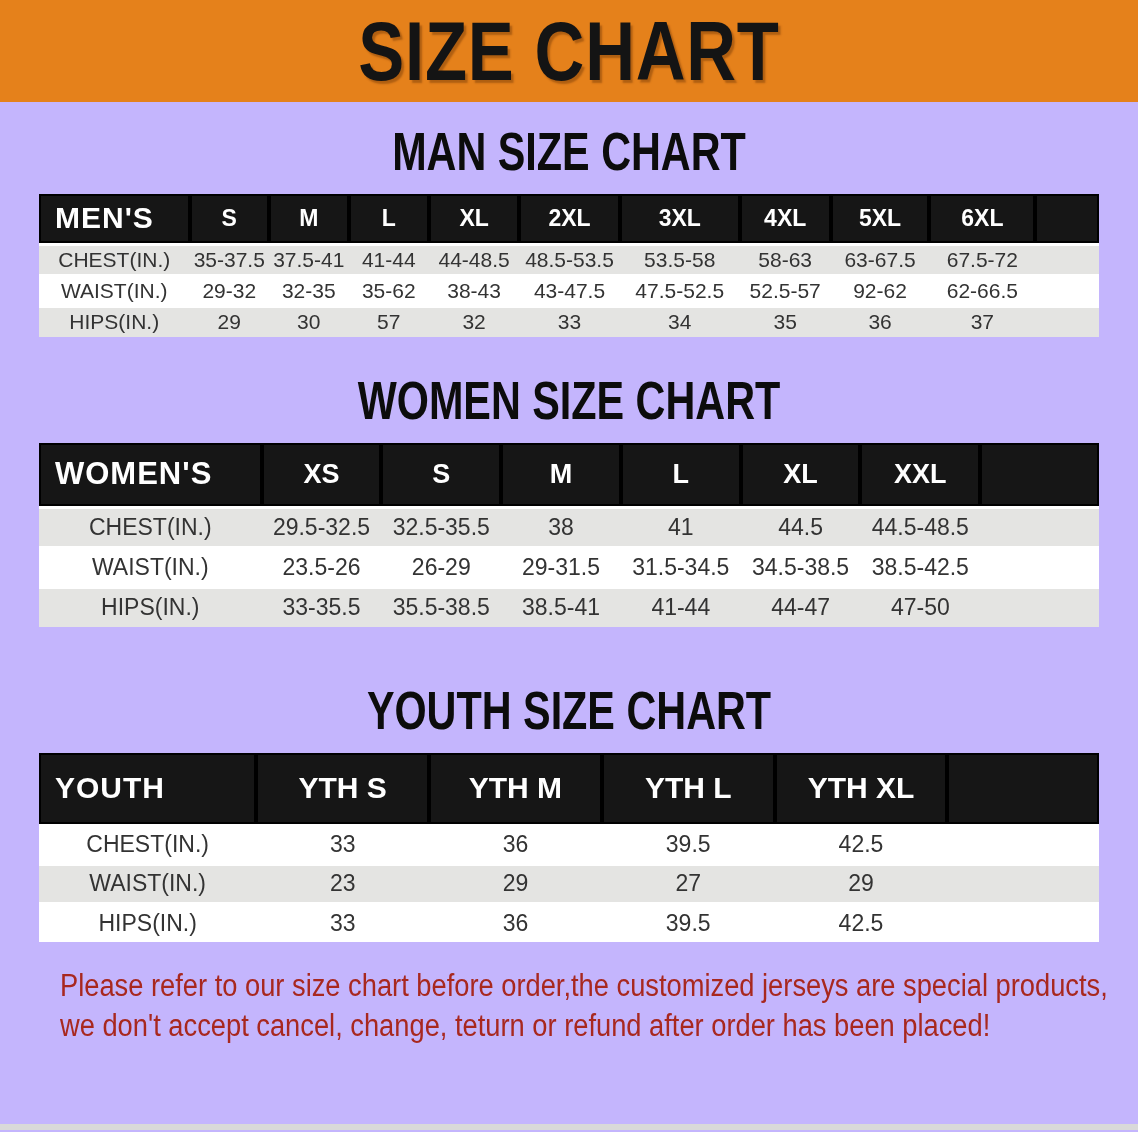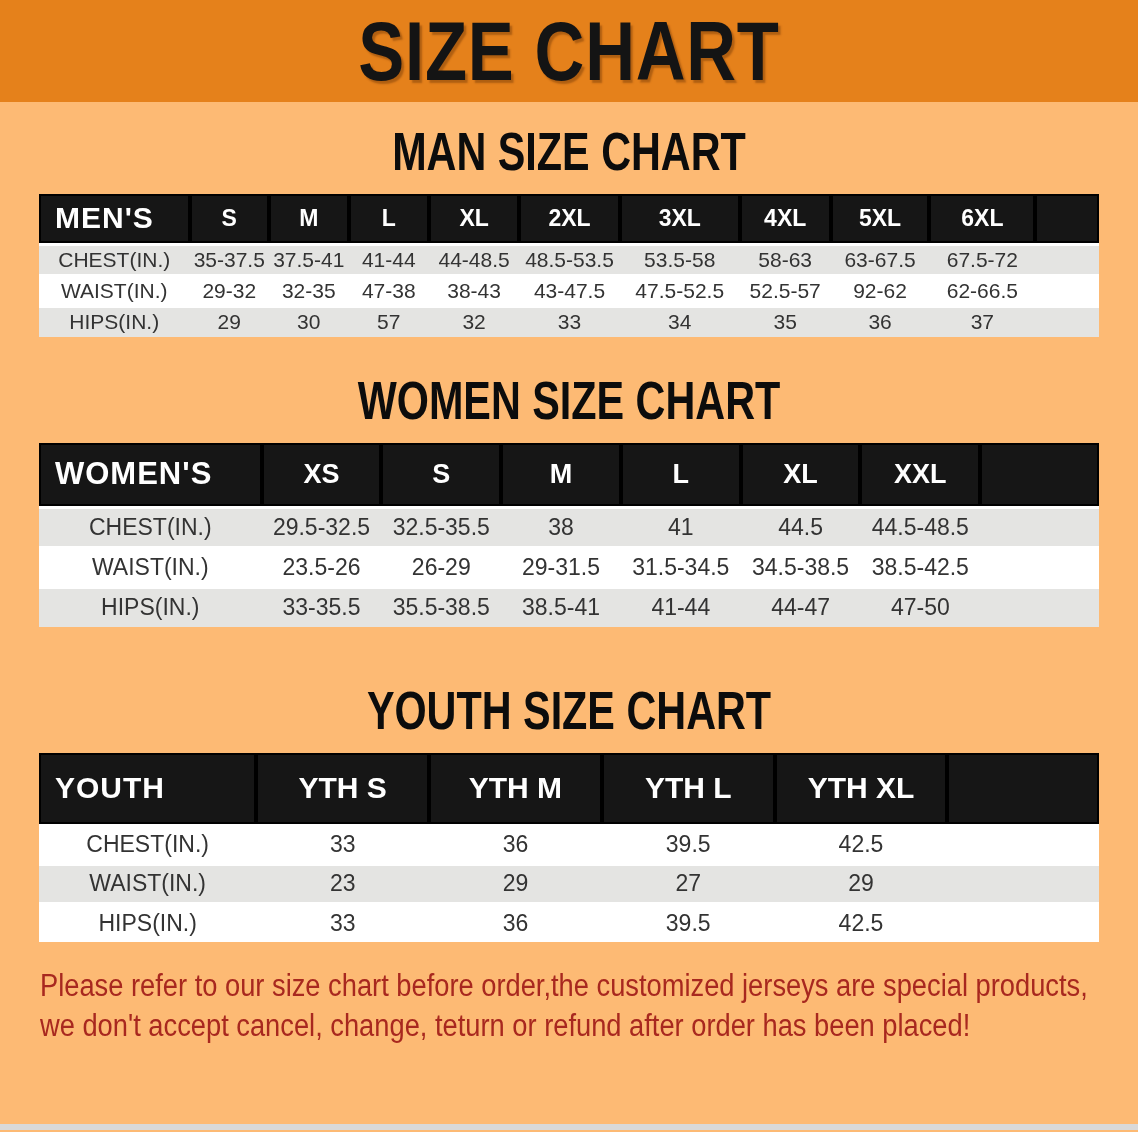--- a/index.html
+++ b/index.html
@@ -4,21 +4,21 @@
 <style>
   :root{
     --banner-orange:#e5811b;
     --header-black:#161616;
     --stripe-gray:#e4e4e2;
     --footer-red:#a8281f;
     --row-text:#333333;
   }
   *{box-sizing:border-box;}
   body{margin:0;background:#ffffff;font-family:"Liberation Sans",sans-serif;}
-  .page{position:relative;width:1138px;height:1132px;background:#fdba74;overflow:hidden;}
+  .page{position:relative;width:1138px;height:1132px;background:#c4b5fd;overflow:hidden;}
 
   
   .banner{height:102px;background:var(--banner-orange);display:flex;align-items:center;justify-content:center;}
   .banner h1{
     margin:0;font-size:84px;line-height:96px;font-weight:bold;color:#141414;
     transform:scaleX(0.82);letter-spacing:1px;white-space:nowrap;
     text-shadow:3px 3px 2px rgba(90,40,0,0.38);
   }
 
   
@@ -55,21 +55,21 @@
   
   .t-women th{height:64px;font-size:27px;}
   .t-women th.corner{font-size:31px;}
   .t-women tbody td{height:40px;font-size:23px;}
   
   .t-youth th{height:72px;font-size:30px;}
   .t-youth th.corner{font-size:30px;}
   .t-youth tbody td{height:39px;font-size:23px;}
 
   
-  .footer{margin:24px 0 0 40px;}
+  .footer{margin:24px 0 0 60px;}
   .footer p{
     margin:0;color:var(--footer-red);font-size:31px;line-height:40px;
     white-space:nowrap;transform:scaleX(0.88);transform-origin:left center;
   }
   .bottom-bar{position:absolute;left:0;right:0;bottom:2px;height:6px;background:#d9d9d9;}
 </style>
 </head>
 <body>
 
 <div class="page">
@@ -120,21 +120,21 @@
             <td class="val">53.5-58</td>
             <td class="val">58-63</td>
             <td class="val">63-67.5</td>
             <td class="val">67.5-72</td>
             <td class="val"></td>
           </tr>
           <tr class="white">
             <td class="rowlabel">WAIST(IN.)</td>
             <td class="val">29-32</td>
             <td class="val">32-35</td>
-            <td class="val">47-38</td>
+            <td class="val">35-62</td>
             <td class="val">38-43</td>
             <td class="val">43-47.5</td>
             <td class="val">47.5-52.5</td>
             <td class="val">52.5-57</td>
             <td class="val">92-62</td>
             <td class="val">62-66.5</td>
             <td class="val"></td>
           </tr>
           <tr class="gray">
             <td class="rowlabel">HIPS(IN.)</td>

